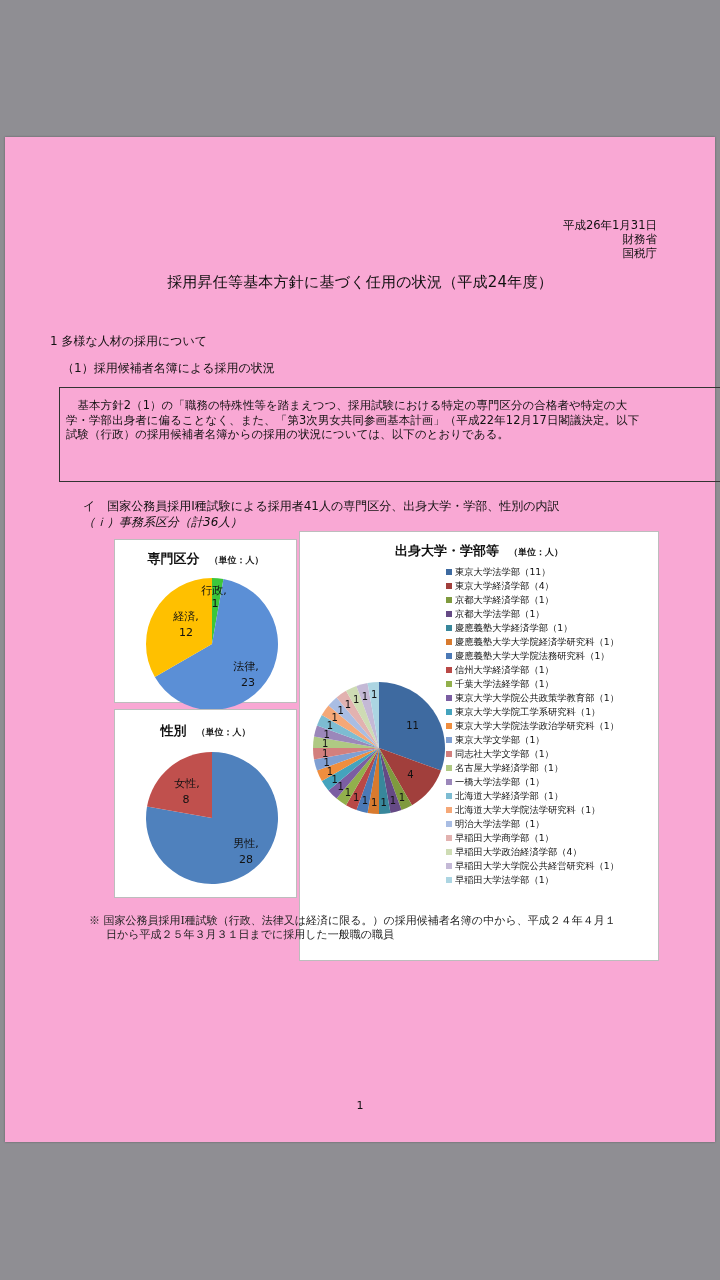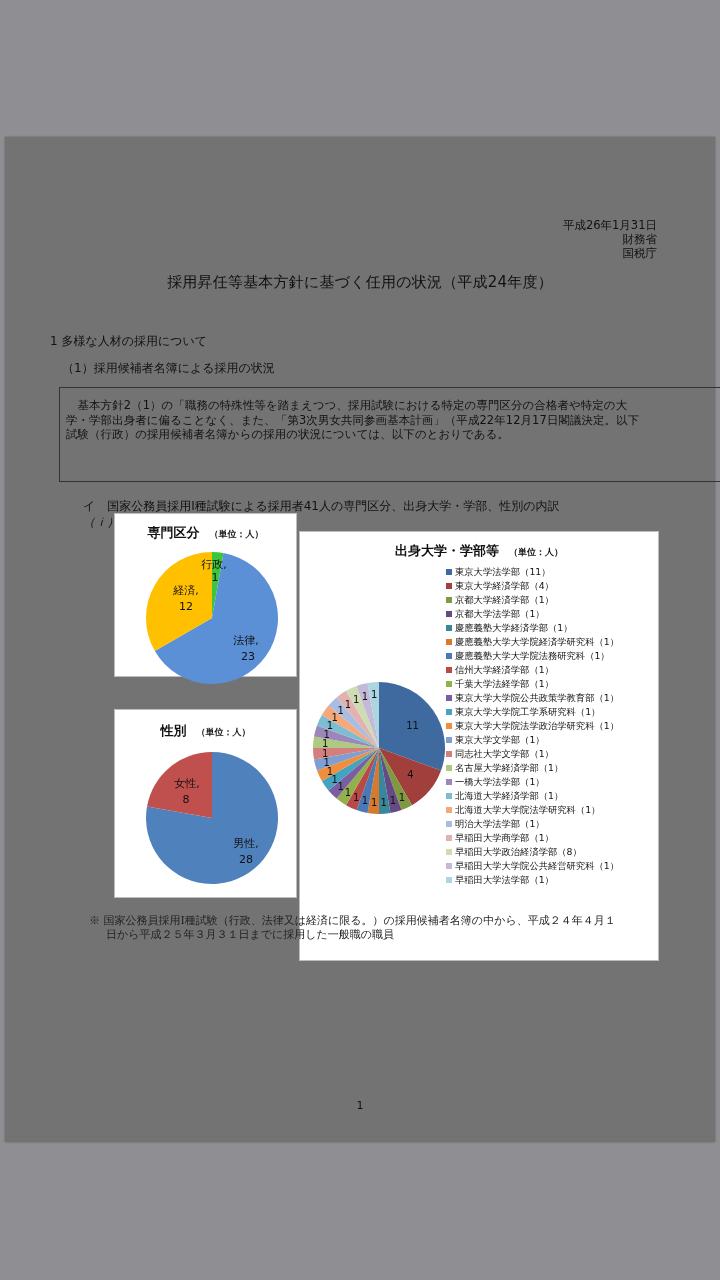--- a/index.html
+++ b/index.html
@@ -5,21 +5,21 @@
   html, body { margin: 0; padding: 0; }
   body {
     width: 720px; height: 1280px; overflow: hidden;
     background: #8f8e93;
     position: relative;
     font-family: "DejaVu Sans", "Liberation Sans", sans-serif;
     color: #111;
   }
   .page {
     position: absolute; left: 5px; top: 137px; width: 710px; height: 1005px;
-    background: #737373;
+    background: #f9a8d4;
     box-shadow: 0 0 2px rgba(0,0,0,0.35);
   }
   .abs { position: absolute; }
   .date-block {
     right: 58px; top: 81px; text-align: right;
     font-size: 11.5px; line-height: 14px;
   }
   .doc-title {
     left: 0; width: 710px; top: 136px; text-align: center;
     font-size: 15px; letter-spacing: 0.2px;
@@ -76,21 +76,21 @@
 
   <div class="abs textbox">
     <p>　基本方針2（1）の「職務の特殊性等を踏まえつつ、採用試験における特定の専門区分の合格者や特定の大</p>
     <p>学・学部出身者に偏ることなく、また、「第3次男女共同参画基本計画」（平成22年12月17日閣議決定。以下</p>
     <p>試験（行政）の採用候補者名簿からの採用の状況については、以下のとおりである。</p>
   </div>
 
   <div class="abs sub-i">イ　国家公務員採用Ⅰ種試験による採用者41人の専門区分、出身大学・学部、性別の内訳</div>
   <div class="abs sub-ii">（ｉ）事務系区分（計36人）</div>
 
-  <div class="chart-box" style="left:109px; top:376px; width:183px; height:164px;">
+  <div class="chart-box" style="left:109px; top:402px; width:183px; height:164px;">
     <div class="chart-title" style="top:10px;">
       <span>専門区分</span><span class="unit">（単位：人）</span>
     </div>
     <svg class="abs" style="left:0; top:0;" width="183" height="175">
 
       <path d="M97,104 L97,38 A66,66 0 0,1 108.46,39.00 Z" fill="#3cc63c"></path>
       <path d="M97,104 L108.46,39.00 A66,66 0 1,1 39.84,137.00 Z" fill="#5b8fd6"></path>
       <path d="M97,104 L39.84,137.00 A66,66 0 0,1 97,38 Z" fill="#ffc000"></path>
       <text x="99" y="54" font-size="11" text-anchor="middle" fill="#111">行政,</text>
       <text x="100" y="67" font-size="11" text-anchor="middle" fill="#111">1</text>
@@ -244,21 +244,21 @@
         <li>
           <span class="sw" style="background: rgb(169, 189, 227);"></span>
           <span>明治大学法学部（1）</span>
         </li>
         <li>
           <span class="sw" style="background: rgb(226, 178, 176);"></span>
           <span>早稲田大学商学部（1）</span>
         </li>
         <li>
           <span class="sw" style="background: rgb(206, 220, 180);"></span>
-          <span>早稲田大学政治経済学部（8）</span>
+          <span>早稲田大学政治経済学部（4）</span>
         </li>
         <li>
           <span class="sw" style="background: rgb(196, 185, 214);"></span>
           <span>早稲田大学大学院公共経営研究科（1）</span>
         </li>
         <li>
           <span class="sw" style="background: rgb(172, 213, 226);"></span>
           <span>早稲田大学法学部（1）</span>
         </li>
       </ul>

